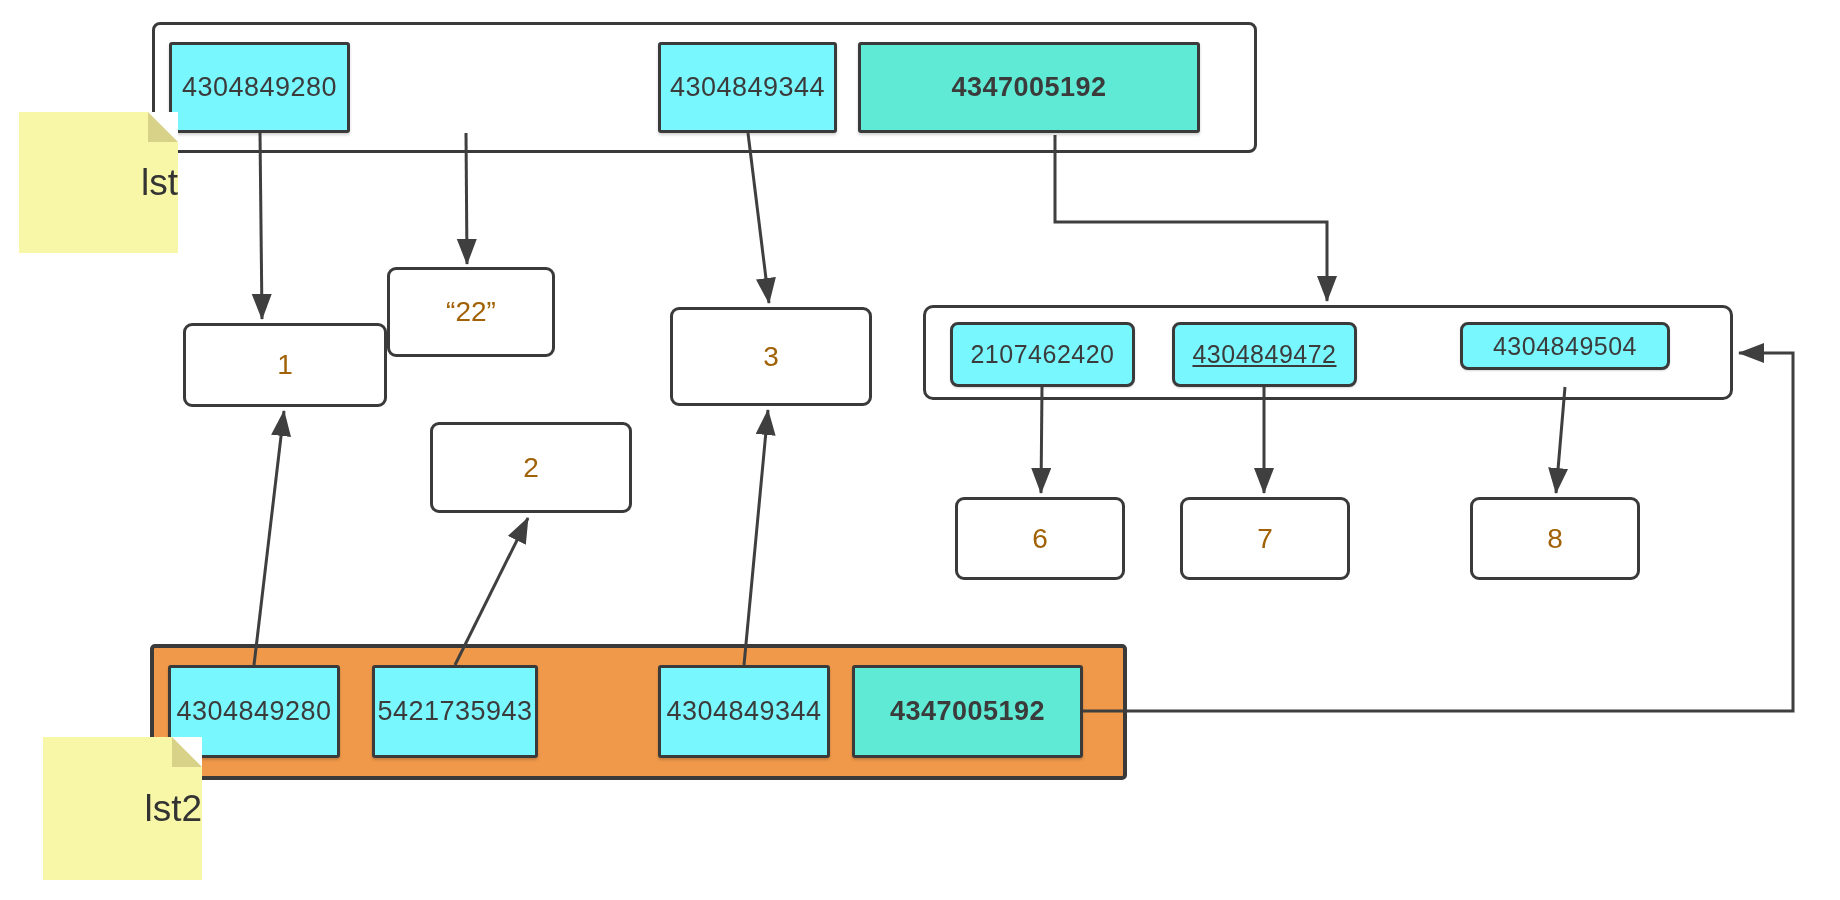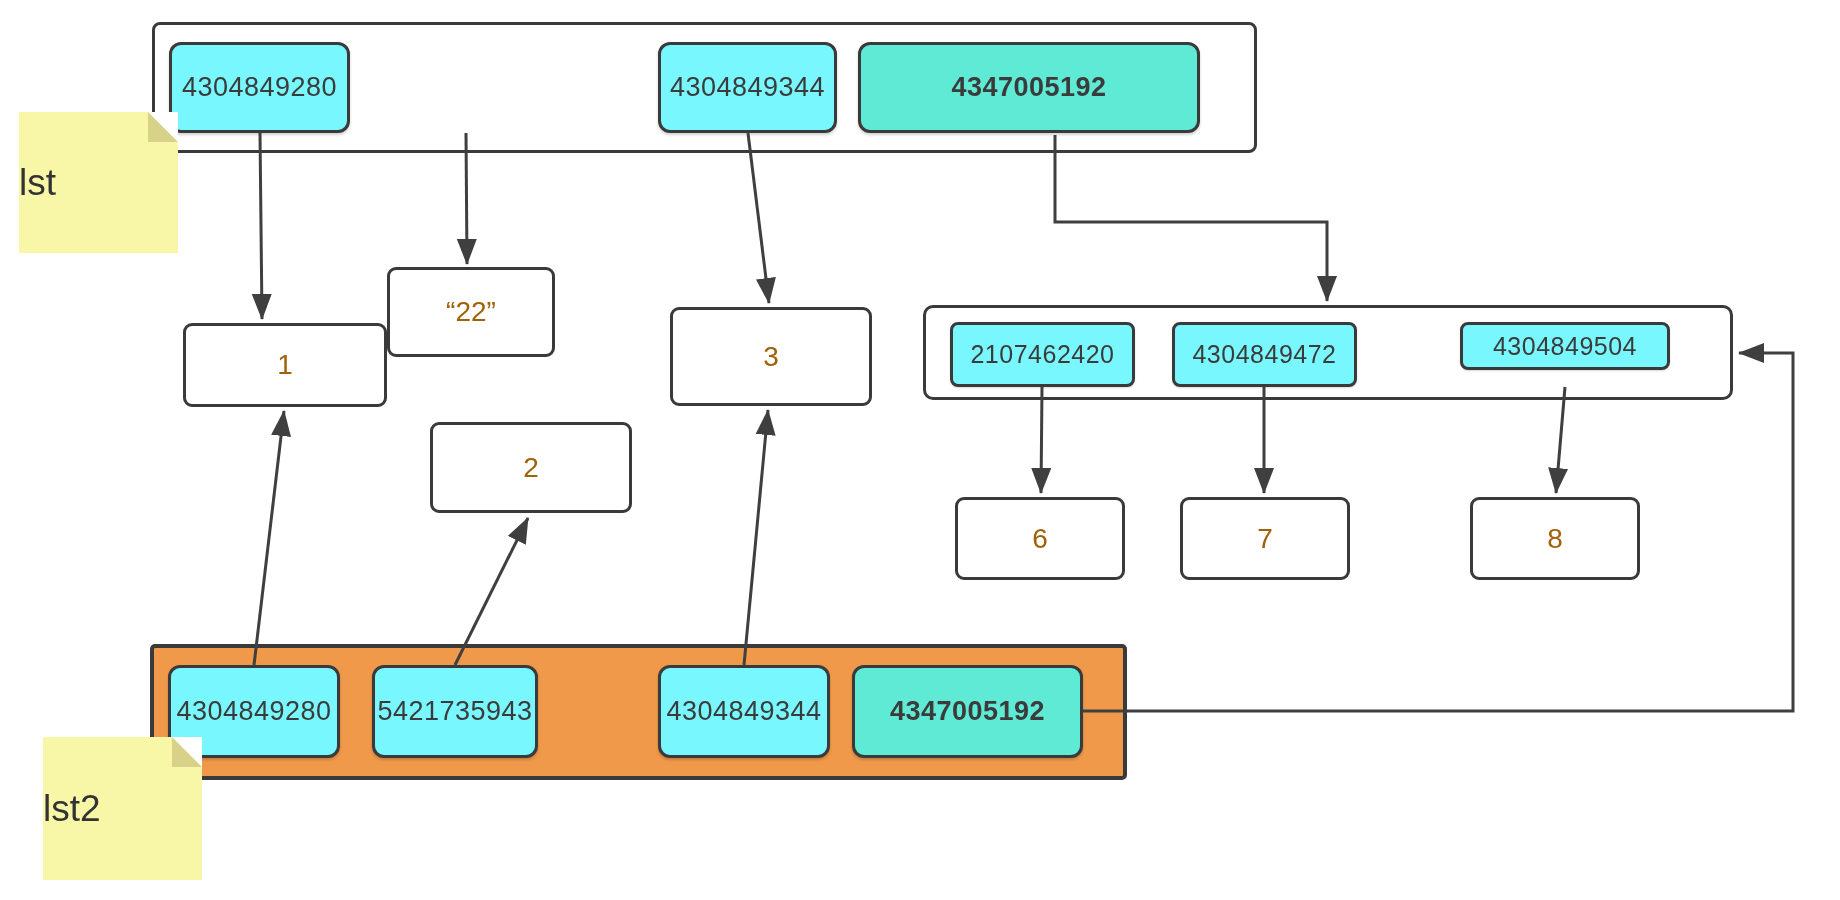--- a/index.html
+++ b/index.html
@@ -7,38 +7,38 @@
     position:relative; width:1840px; height:900px; overflow:hidden;
     font-family:"Liberation Sans","DejaVu Sans",sans-serif; background:#ffffff;
   }
   .container{
     position:absolute; border:3px solid #3a3a3a; border-radius:8px;
     background:transparent; z-index:1; box-sizing:border-box;
   }
   .container.orange-fill{ background:#f0994a; border-width:4px; border-radius:5px; }
   .addr-box{
     position:absolute; z-index:2; box-sizing:border-box;
-    border:3px solid #3a3a3a; border-radius:12px;
+    border:3px solid #3a3a3a; border-radius:3px;
     display:flex; align-items:center; justify-content:center;
     font-size:27px; color:#3b3b3b; letter-spacing:0.5px;
     box-shadow:0 2px 3px rgba(0,0,0,0.18);
   }
   .addr-box.small{ font-size:25px; border-radius:8px; box-shadow:0 1px 2px rgba(0,0,0,0.15);}
   .cyan{ background:#79f7fe; }
   .orange{ background:#f0994a; }
   .red{ background:#5eead4;font-weight:bold; }
   .val-box{
     position:absolute; z-index:2; box-sizing:border-box;
     border:3px solid #3a3a3a; border-radius:9px; background:#ffffff;
     display:flex; align-items:center; justify-content:center;
     font-size:28px; color:#a16207;
   }
   .note{
     position:absolute; z-index:10; background:#f8f7a8;
-    display:flex; align-items:center; justify-content:flex-start;
+    display:flex; align-items:center; justify-content:flex-end;
     font-size:37px; color:#333333;
   }
   .note .fold{
     position:absolute; top:0; right:0; width:0; height:0;
     border-style:solid; border-width:0 30px 30px 0;
     border-color:#ffffff #ffffff #d7d287 #d7d287;
   }
   #wires{ position:absolute; left:0; top:0; z-index:5; pointer-events:none; }
 </style>
 </head>
@@ -52,21 +52,21 @@
   <div class="addr-box cyan" style="left:658px; top:42px; width:179px; height:91px;">4304849344</div>
   <div class="addr-box red" style="left:858px; top:42px; width:342px; height:91px;">4347005192</div>
 
   <div class="val-box" style="left:183px; top:323px; width:204px; height:84px;">1</div>
   <div class="val-box" style="left:387px; top:267px; width:168px; height:90px;">“22”</div>
   <div class="val-box" style="left:430px; top:422px; width:202px; height:91px;">2</div>
   <div class="val-box" style="left:670px; top:307px; width:202px; height:99px;">3</div>
 
   <div class="container" style="left:923px; top:305px; width:810px; height:95px; border-radius:10px; background:#ffffff;"></div>
   <div class="addr-box cyan small" style="left:950px; top:322px; width:185px; height:65px;">2107462420</div>
-  <div class="addr-box cyan small" style="left:1172px; top:322px; width:185px; height:65px;">4304849472</div>
+  <div class="addr-box cyan small" style="left:1172px; top:322px; width:185px; height:65px;text-decoration:underline;">4304849472</div>
   <div class="addr-box cyan small" style="left:1460px; top:322px; width:210px; height:48px;">4304849504</div>
 
   <div class="val-box" style="left:955px; top:497px; width:170px; height:83px;">6</div>
   <div class="val-box" style="left:1180px; top:497px; width:170px; height:83px;">7</div>
   <div class="val-box" style="left:1470px; top:497px; width:170px; height:83px;">8</div>
 
   <div class="container orange-fill" style="left:150px; top:644px; width:977px; height:136px;"></div>
 
   <div class="addr-box cyan" style="left:168px; top:665px; width:172px; height:93px;">4304849280</div>
   <div class="addr-box cyan" style="left:372px; top:665px; width:166px; height:93px;">5421735943</div>

